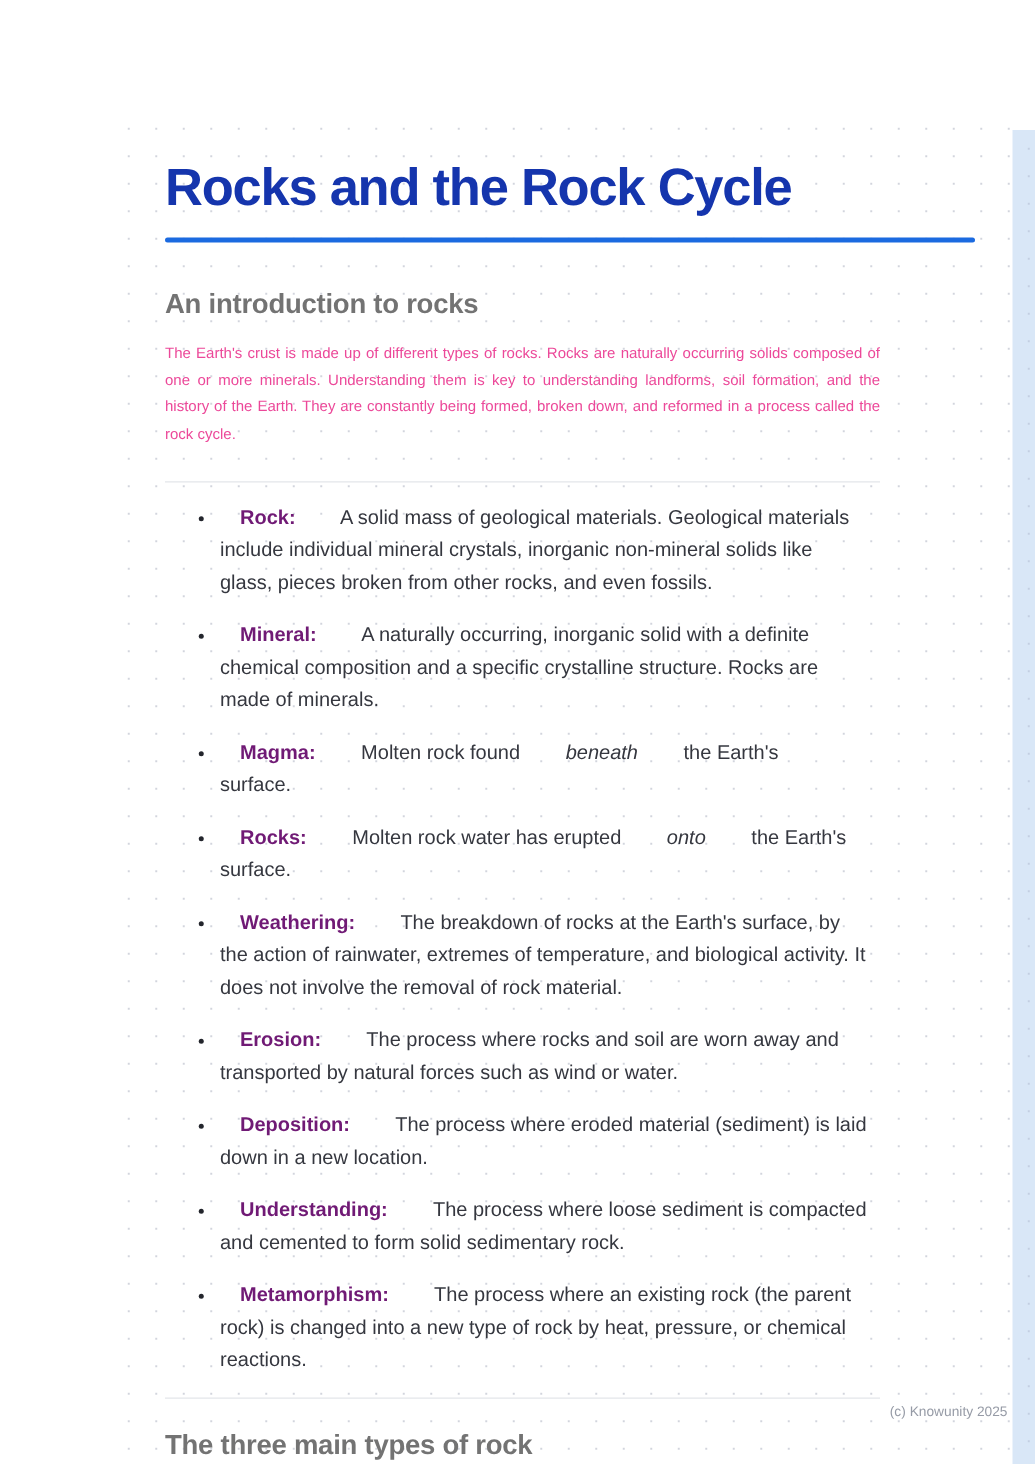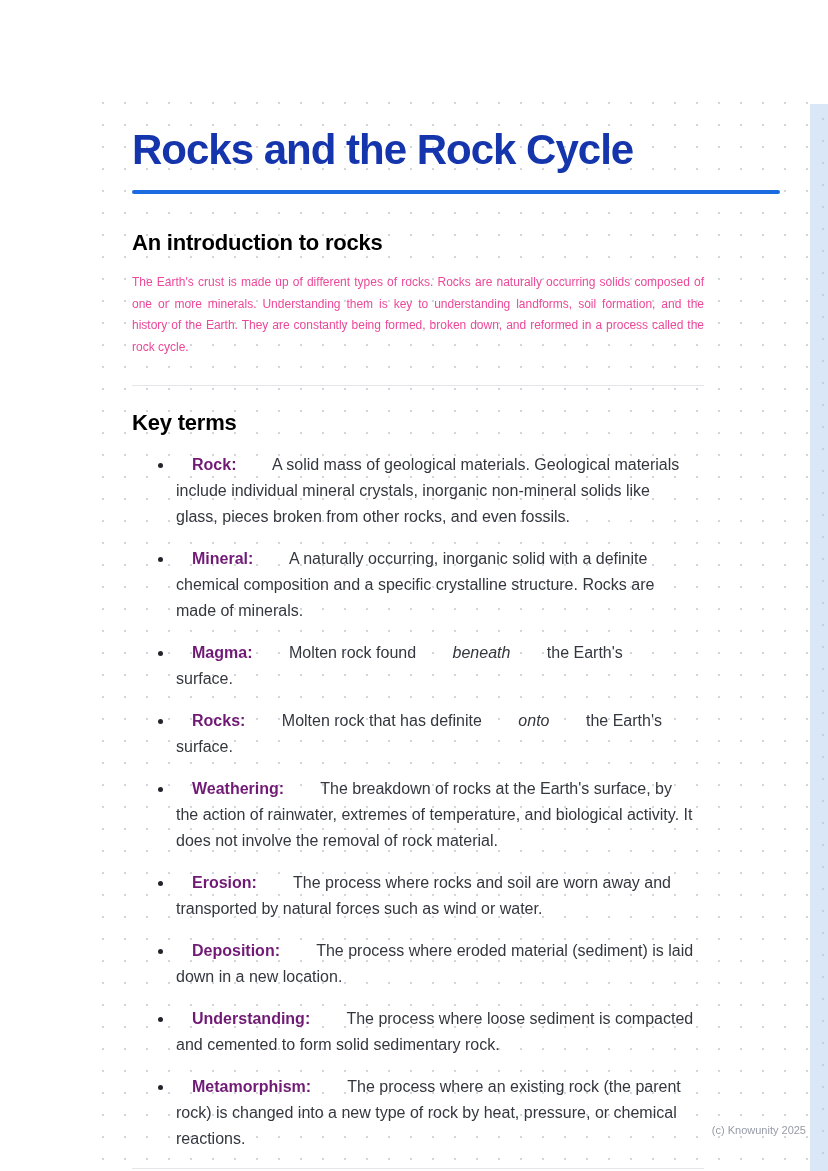--- a/index.html
+++ b/index.html
@@ -42,21 +42,21 @@
   .title-rule {
     margin-top: 16px;
     width: 648px;
     height: 4px;
     background: #1b6ae0;
     border-radius: 2px;
   }
   .section-heading {
     font-size: 22px;
     font-weight: 700;
-    color: #000000;
+    color: #737373;
     letter-spacing: -0.2px;
   }
   .h-intro { margin-top: 36px; }
   .h-keyterms { margin-top: 24px; }
   .h-types { margin-top: 24px; }
   .body-paragraph {
     margin-top: 15px;
     width: 572px;
     font-size: 12px;
     line-height: 1.8;
@@ -102,27 +102,26 @@
 <div class="content">
 
   <h1 class="page-title">Rocks and the Rock Cycle</h1>
   <div class="title-rule"></div>
 
   <h2 class="section-heading h-intro">An introduction to rocks</h2>
   <p class="body-paragraph">The Earth's crust is made up of different types of rocks. Rocks are naturally occurring solids composed of one or more minerals. Understanding them is key to understanding landforms, soil formation, and the history of the Earth. They are constantly being formed, broken down, and reformed in a process called the rock cycle.</p>
 
   <div class="divider"></div>
 
-  <h2 class="section-heading h-keyterms">Key terms</h2>
 
   <ul class="key-terms">
     <li><span class="term">Rock:</span><span> A solid mass of geological materials. Geological materials include individual mineral crystals, inorganic non-mineral solids like glass, pieces broken from other rocks, and even fossils.</span><em></em><span></span></li>
     <li><span class="term">Mineral:</span><span> A naturally occurring, inorganic solid with a definite chemical composition and a specific crystalline structure. Rocks are made of minerals.</span><em></em><span></span></li>
     <li><span class="term">Magma:</span><span> Molten rock found </span><em>beneath</em><span> the Earth's surface.</span></li>
-    <li><span class="term">Rocks:</span><span> Molten rock that has definite </span><em>onto</em><span> the Earth's surface.</span></li>
+    <li><span class="term">Rocks:</span><span> Molten rock water has erupted </span><em>onto</em><span> the Earth's surface.</span></li>
     <li><span class="term">Weathering:</span><span> The breakdown of rocks at the Earth's surface, by the action of rainwater, extremes of temperature, and biological activity. It does not involve the removal of rock material.</span><em></em><span></span></li>
     <li><span class="term">Erosion:</span><span> The process where rocks and soil are worn away and transported by natural forces such as wind or water.</span><em></em><span></span></li>
     <li><span class="term">Deposition:</span><span> The process where eroded material (sediment) is laid down in a new location.</span><em></em><span></span></li>
     <li><span class="term">Understanding:</span><span> The process where loose sediment is compacted and cemented to form solid sedimentary rock.</span><em></em><span></span></li>
     <li><span class="term">Metamorphism:</span><span> The process where an existing rock (the parent rock) is changed into a new type of rock by heat, pressure, or chemical reactions.</span><em></em><span></span></li>
   </ul>
 
   <div class="divider d2"></div>
 
   <h2 class="section-heading h-types">The three main types of rock</h2>

